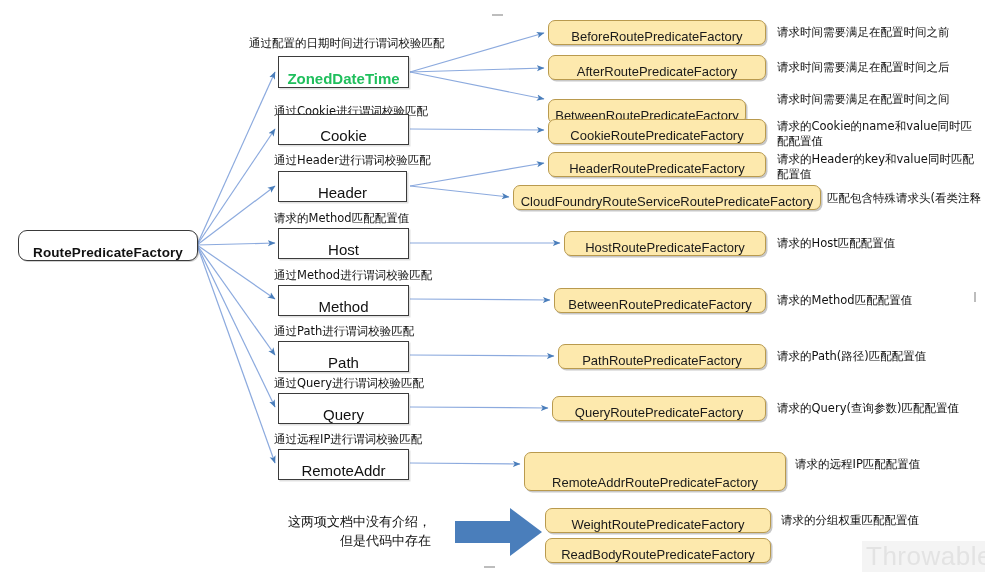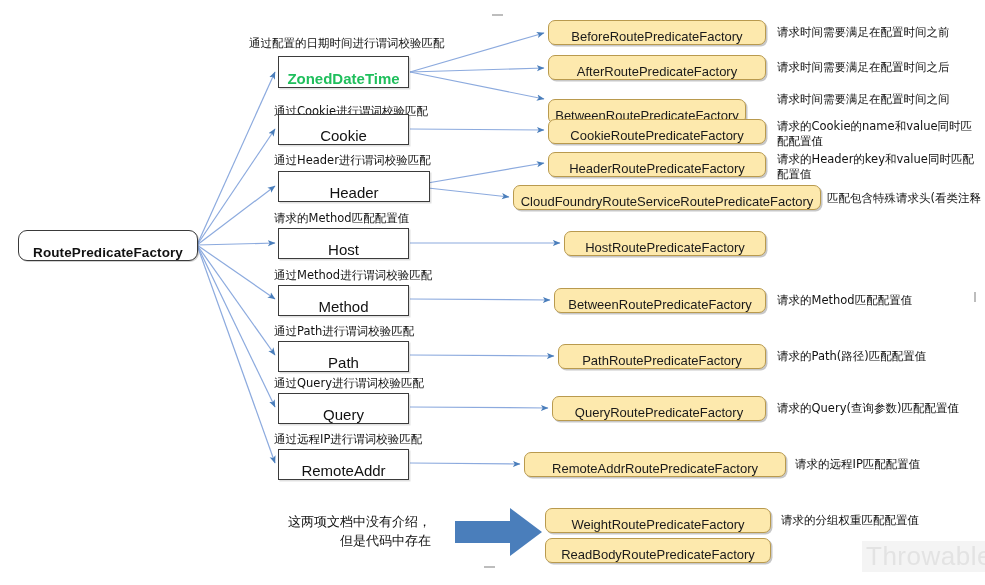--- a/index.html
+++ b/index.html
@@ -114,21 +114,21 @@
   <div class="node plainbox green" style="left:278px;top:56px;width:131px;height:32px;">
     <span>ZonedDateTime</span>
   </div>
 
   <div class="edge-label" style="left:274px;top:104px;">通过Cookie进行谓词校验匹配</div>
   <div class="node plainbox" style="left:278px;top:114px;width:131px;height:31px;">
     <span>Cookie</span>
   </div>
 
   <div class="edge-label" style="left:274px;top:153px;">通过Header进行谓词校验匹配</div>
-  <div class="node plainbox" style="left:278px;top:171px;width:152px;height:31px;">
+  <div class="node plainbox" style="left:278px;top:171px;width:129px;height:31px;">
     <span>Header</span>
   </div>
 
   <div class="edge-label" style="left:274px;top:211px;">请求的Method匹配配置值</div>
   <div class="node plainbox" style="left:278px;top:228px;width:131px;height:31px;">
     <span>Host</span>
   </div>
 
   <div class="edge-label" style="left:274px;top:268px;">通过Method进行谓词校验匹配</div>
   <div class="node plainbox" style="left:278px;top:285px;width:131px;height:31px;">
@@ -176,37 +176,38 @@
   <div class="desc" style="left:777px;top:152px;">请求的Header的key和value同时匹配配置值</div>
 
   <div class="node ybox" style="left:513px;top:185px;width:308px;height:25px;">
     <span>CloudFoundryRouteServiceRoutePredicateFactory</span>
   </div>
   <div class="desc" style="left:827px;top:191px;width:158px;">匹配包含特殊请求头(看类注释</div>
 
   <div class="node ybox" style="left:564px;top:231px;width:202px;height:25px;">
     <span>HostRoutePredicateFactory</span>
   </div>
+  <div class="desc" style="left:777px;top:236px;">请求的Host匹配配置值</div>
 
   <div class="node ybox" style="left:554px;top:288px;width:212px;height:25px;">
     <span>BetweenRoutePredicateFactory</span>
   </div>
   <div class="desc" style="left:777px;top:293px;">请求的Method匹配配置值</div>
 
   <div class="node ybox" style="left:558px;top:344px;width:208px;height:25px;">
     <span>PathRoutePredicateFactory</span>
   </div>
   <div class="desc" style="left:777px;top:349px;">请求的Path(路径)匹配配置值</div>
 
   <div class="node ybox" style="left:552px;top:396px;width:214px;height:25px;">
     <span>QueryRoutePredicateFactory</span>
   </div>
   <div class="desc" style="left:777px;top:401px;">请求的Query(查询参数)匹配配置值</div>
 
-  <div class="node ybox" style="left:524px;top:452px;width:262px;height:25px;">
+  <div class="node ybox" style="left:524px;top:452px;width:262px;height:39px;">
     <span>RemoteAddrRoutePredicateFactory</span>
   </div>
   <div class="desc" style="left:795px;top:457px;">请求的远程IP匹配配置值</div>
 
   <div class="node ybox" style="left:545px;top:508px;width:226px;height:25px;">
     <span>WeightRoutePredicateFactory</span>
   </div>
   <div class="desc" style="left:781px;top:513px;">请求的分组权重匹配配置值</div>
 
   <div class="node ybox" style="left:545px;top:538px;width:226px;height:25px;">

